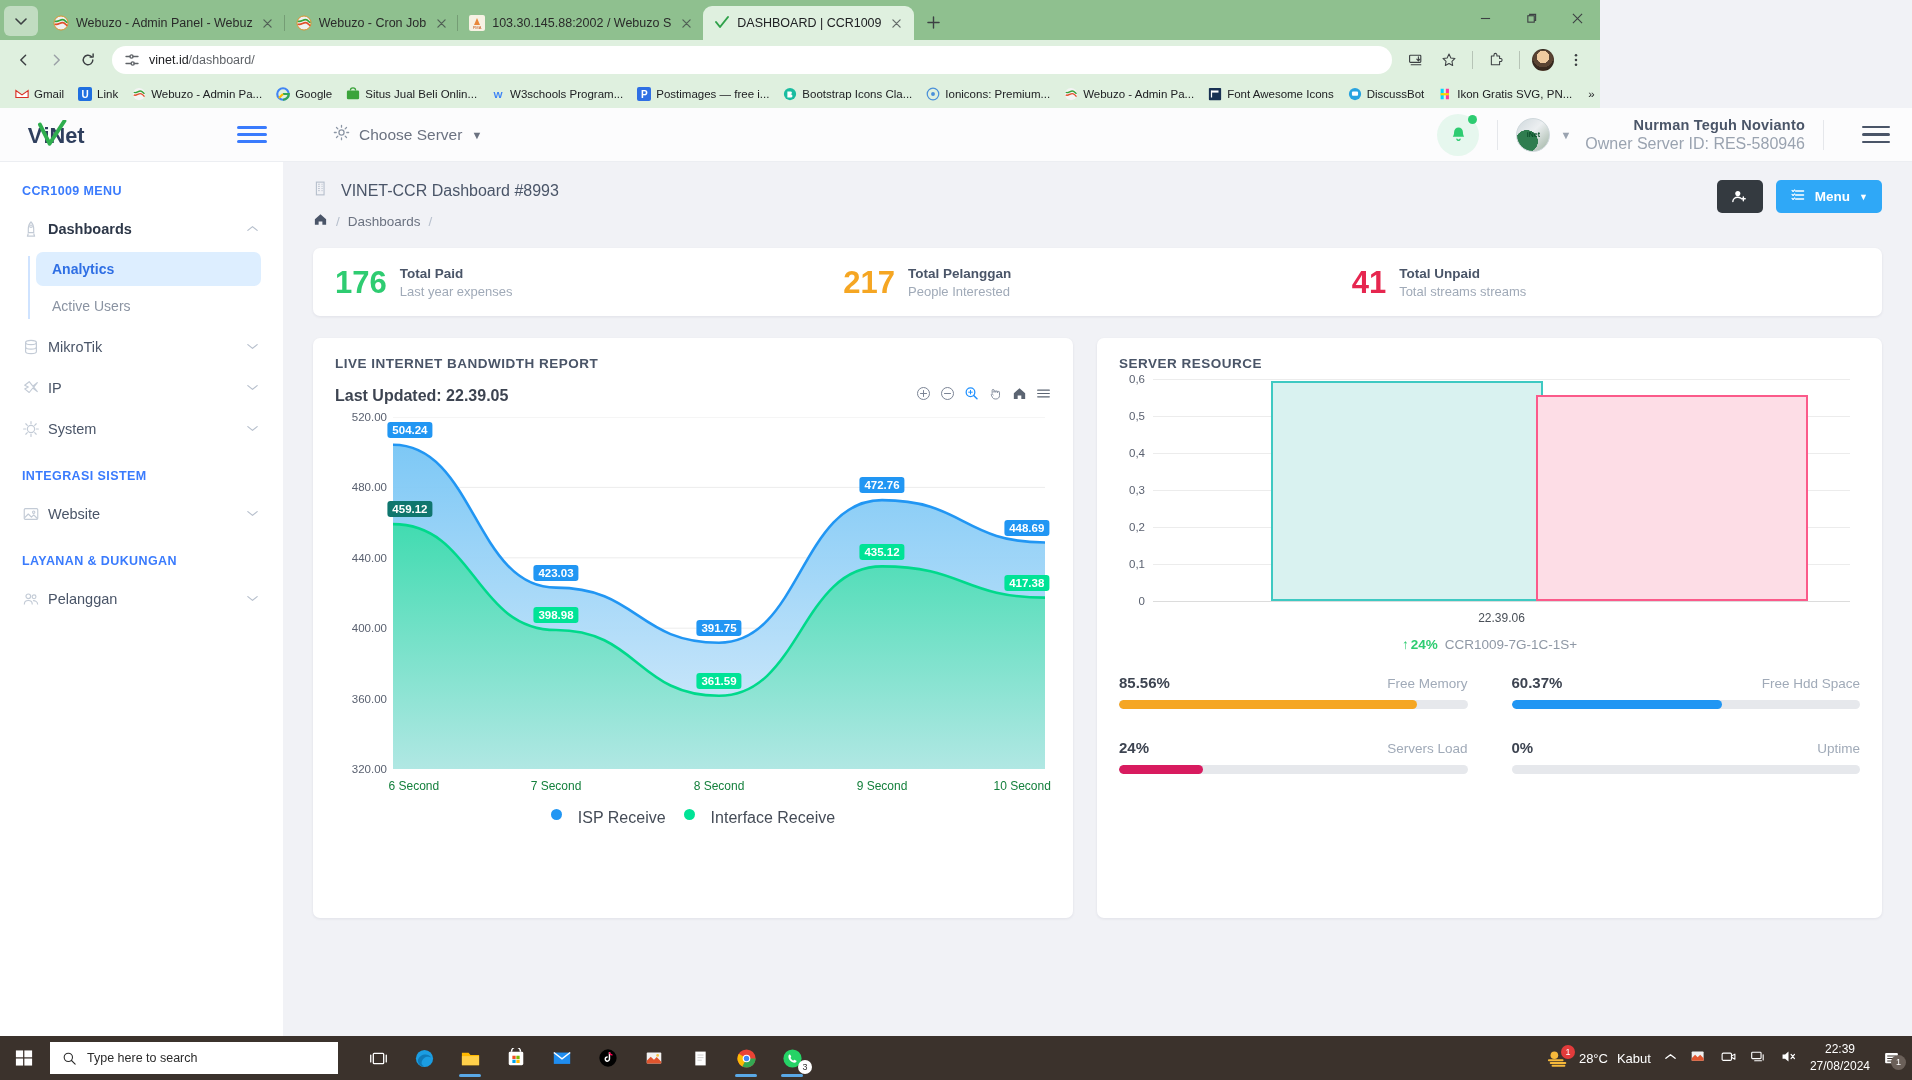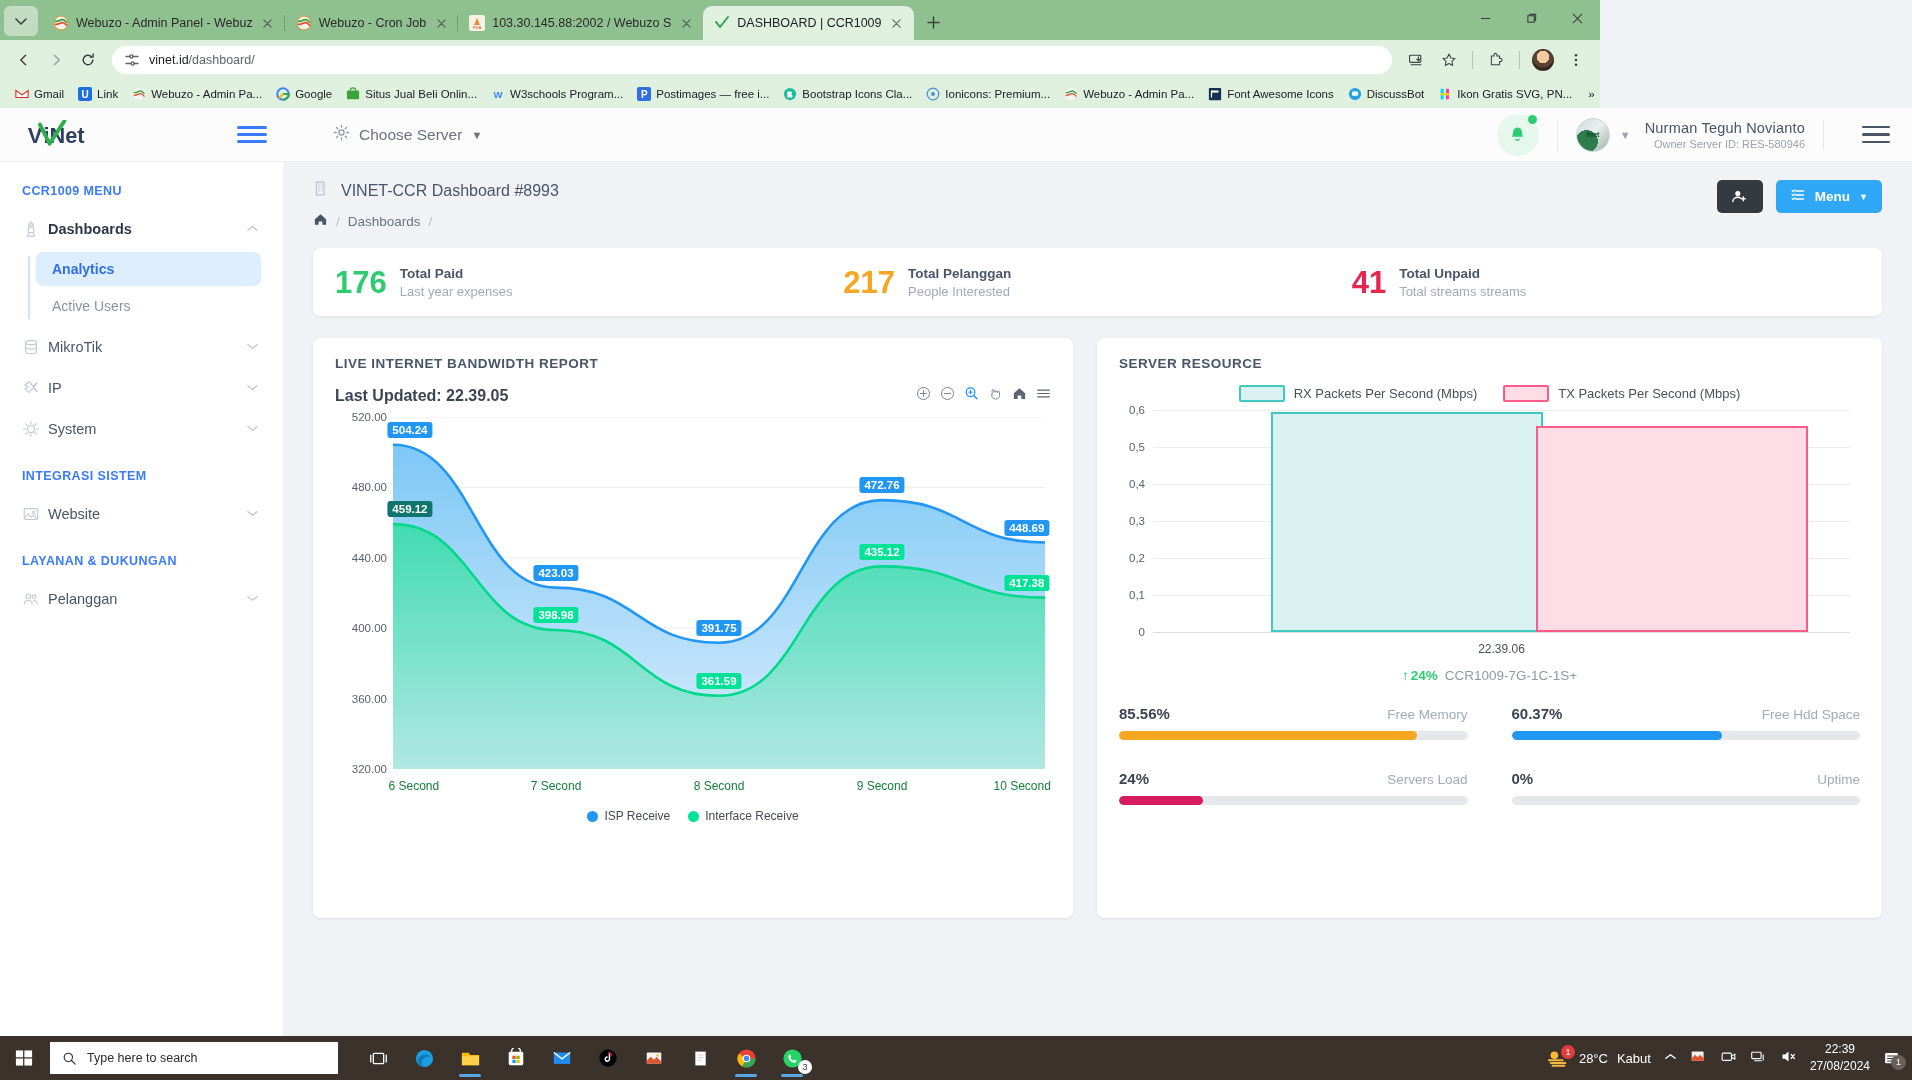--- a/index.html
+++ b/index.html
@@ -79,22 +79,22 @@
   .bell-wrap { position:relative; width:42px; height:42px; border-radius:50%; background:#e6f7ee; display:flex; align-items:center; justify-content:center; }
   .bell-dot { position:absolute; top:1px; right:2px; width:9px; height:9px; border-radius:50%; background:#2ecc71; }
   .sep-v { width:1px; height:30px; background:#e5e7eb; margin:0 18px; }
   .user-ava {
     width:34px; height:34px; border-radius:50%;
     background: radial-gradient(circle at 30% 70%, #2f7d4f 0 35%, transparent 36%), linear-gradient(135deg,#cfd8dc 0%,#eceff1 45%,#9fb3a3 100%);
     border:1px solid #cfd8dc; display:flex; align-items:center; justify-content:center;
     font-size:7px; color:#0b4d2a; font-weight:bold; overflow:hidden;
   }
   .user-meta { margin-left:14px; text-align:right; }
-  .user-name { font-size:14.5px; font-weight:normal; color:#4a5568; letter-spacing:.2px; }
-  .user-sub { font-size:11px; color:#9aa3b0; margin-top:2px; }
+  .user-name { font-size:14.5px; font-weight:bold; color:#4a5568; letter-spacing:.2px; }
+  .user-sub { font-size:16px; color:#9aa3b0; margin-top:2px; }
   .burger-right { margin-left:20px; display:flex; flex-direction:column; gap:5px; }
   .burger-right i { display:block; width:28px; height:2.5px; background:#4a5568; border-radius:2px; }
 
   .body-wrap { display:flex; height:874px; }
 
   
   .sidebar { width:283px; background:#fff; padding-top:14px; flex:0 0 auto; }
   .side-head { font-size:12.5px; font-weight:bold; color:#3a7bfd; letter-spacing:.4px; padding:8px 0 10px 22px; }
   .side-item { display:flex; align-items:center; height:41px; padding:0 24px 0 22px; color:#4a5568; font-size:14.5px; cursor:pointer; }
   .side-item .sico { width:26px; flex:0 0 auto; display:flex; align-items:center; color:#cfd6e0; }
@@ -136,21 +136,21 @@
   .lu { font-size:16px; font-weight:bold; color:#3d4451; }
   .chart-tools { margin-left:auto; display:flex; align-items:center; gap:9px; color:#7b8495; }
 
   .chart-area { position:relative; margin-top:12px; height:400px; }
   .ylabels { position:absolute; left:0; top:0; width:52px; height:352px; }
   .ylabels span { position:absolute; right:0; font-size:11.5px; color:#5a6170; transform:translateY(-50%); }
   .plot { position:absolute; left:58px; right:6px; top:0; height:352px; }
   .xlabels { position:absolute; left:58px; right:6px; top:362px; height:18px; }
   .xlabels span { position:absolute; font-size:12px; color:#15803d; transform:translateX(-50%); white-space:nowrap; }
   .legend { position:absolute; left:0; right:0; top:392px; display:flex; justify-content:center; gap:18px; }
-  .legend .li { display:flex; align-items:center; gap:6px; font-size:12px; color:#454c57; }
+  .legend .li { display:flex; align-items:flex-start; gap:16px; font-size:16px; color:#454c57; }
   .legend .dot { width:11px; height:11px; border-radius:50%; }
   .dlabel { position:absolute; transform:translate(-50%,-50%); font-size:11.5px; font-weight:bold; color:#fff; padding:2px 5px; border-radius:3px; white-space:nowrap; }
 
   
   .bar-legend { display:flex; justify-content:center; gap:26px; margin-top:14px; }
   .bl { display:flex; align-items:center; gap:9px; font-size:13px; color:#4a5058; }
   .bl .sw { width:46px; height:17px; border-radius:2px; }
   .bar-chart { position:relative; margin-top:8px; height:252px; }
   .bl-y { position:absolute; left:0; top:0; width:26px; height:222px; }
   .bl-y span { position:absolute; right:0; font-size:11.5px; color:#5a6170; transform:translateY(-50%); }
@@ -799,30 +799,20 @@
                       <span class="dot" style="background: rgb(0, 227, 150);"></span>
                       <span>Interface Receive</span>
                     </div>
                   </div>
               </div>
             </div>
 
             <div class="card panel-right">
               <div class="panel-title">SERVER RESOURCE</div>
 
-              <div class="bar-legend" id="bar-legend">
-                  <div class="bl">
-                    <span class="sw" style="background: rgb(217, 242, 240); border: 2px solid rgb(62, 201, 194);"></span>
-                    <span>RX Packets Per Second (Mbps)</span>
-                  </div>
-                  <div class="bl">
-                    <span class="sw" style="background: rgb(253, 221, 230); border: 2px solid rgb(251, 90, 138);"></span>
-                    <span>TX Packets Per Second (Mbps)</span>
-                  </div>
-                </div>
 
               <div class="bar-chart">
                 <div class="bl-y" id="bar-ylabels">
                     <span style="top: 222px;">0</span>
                     <span style="top: 185px;">0,1</span>
                     <span style="top: 148px;">0,2</span>
                     <span style="top: 111px;">0,3</span>
                     <span style="top: 74px;">0,4</span>
                     <span style="top: 37px;">0,5</span>
                     <span style="top: 0px;">0,6</span>

